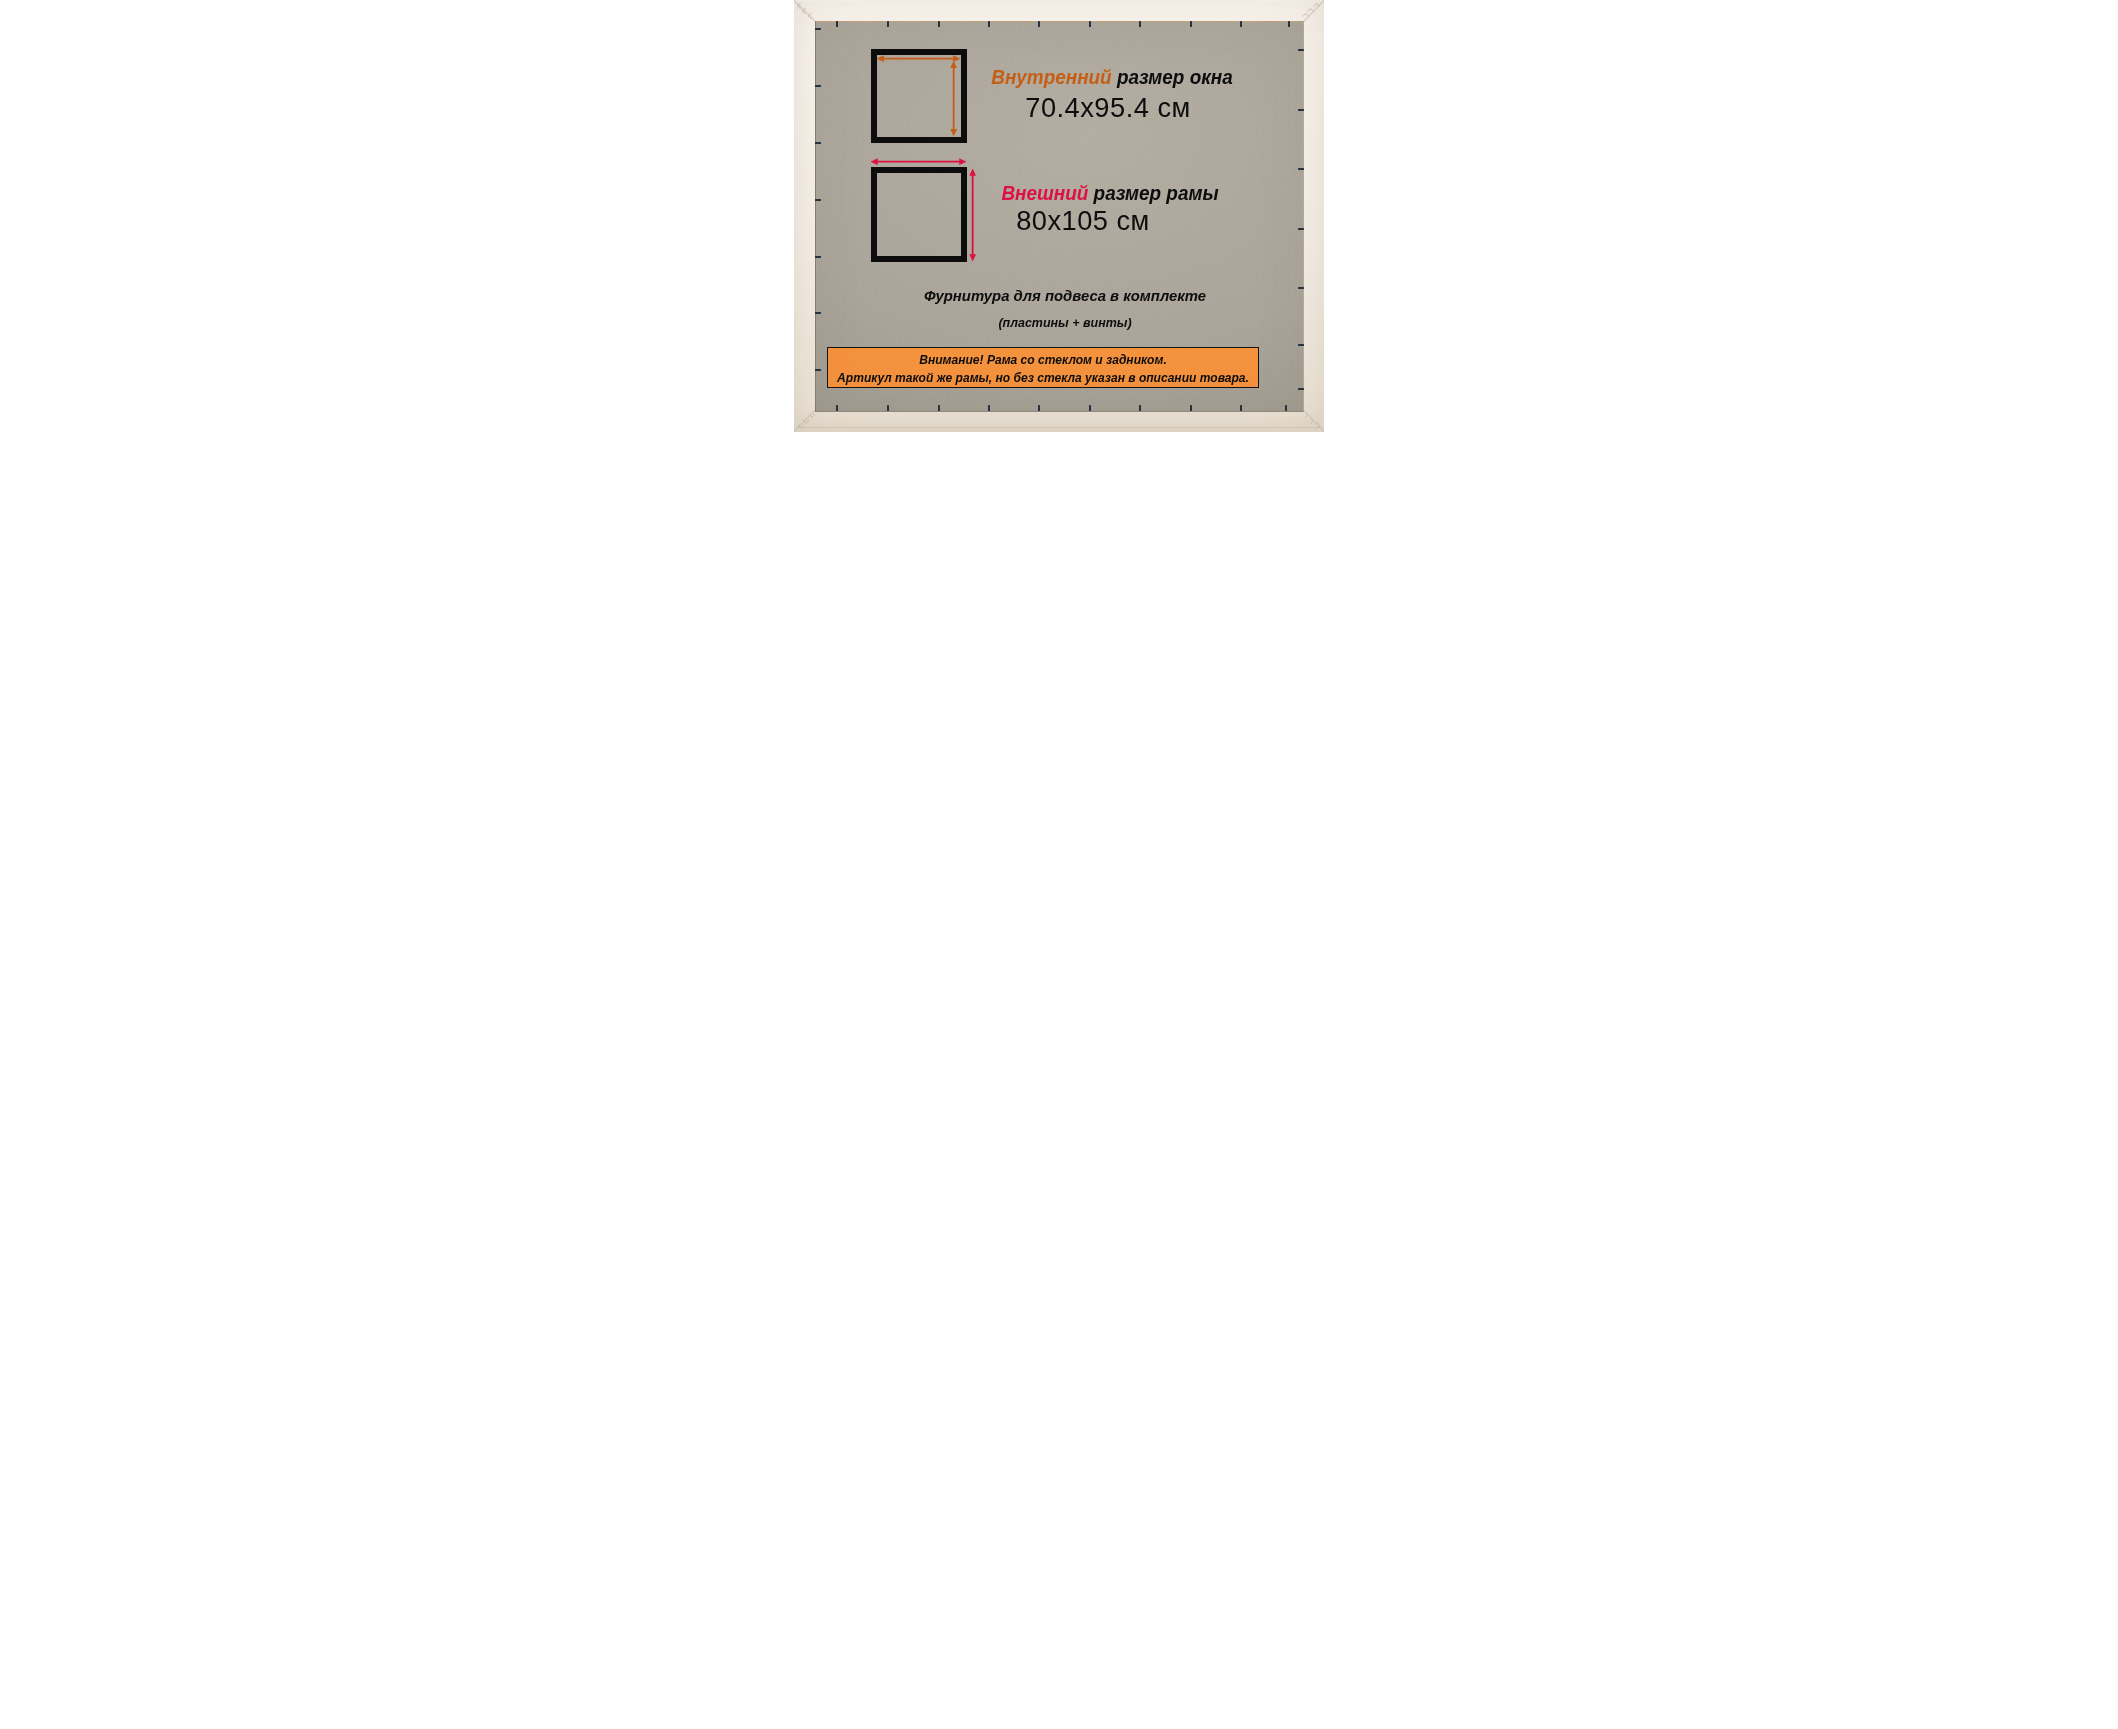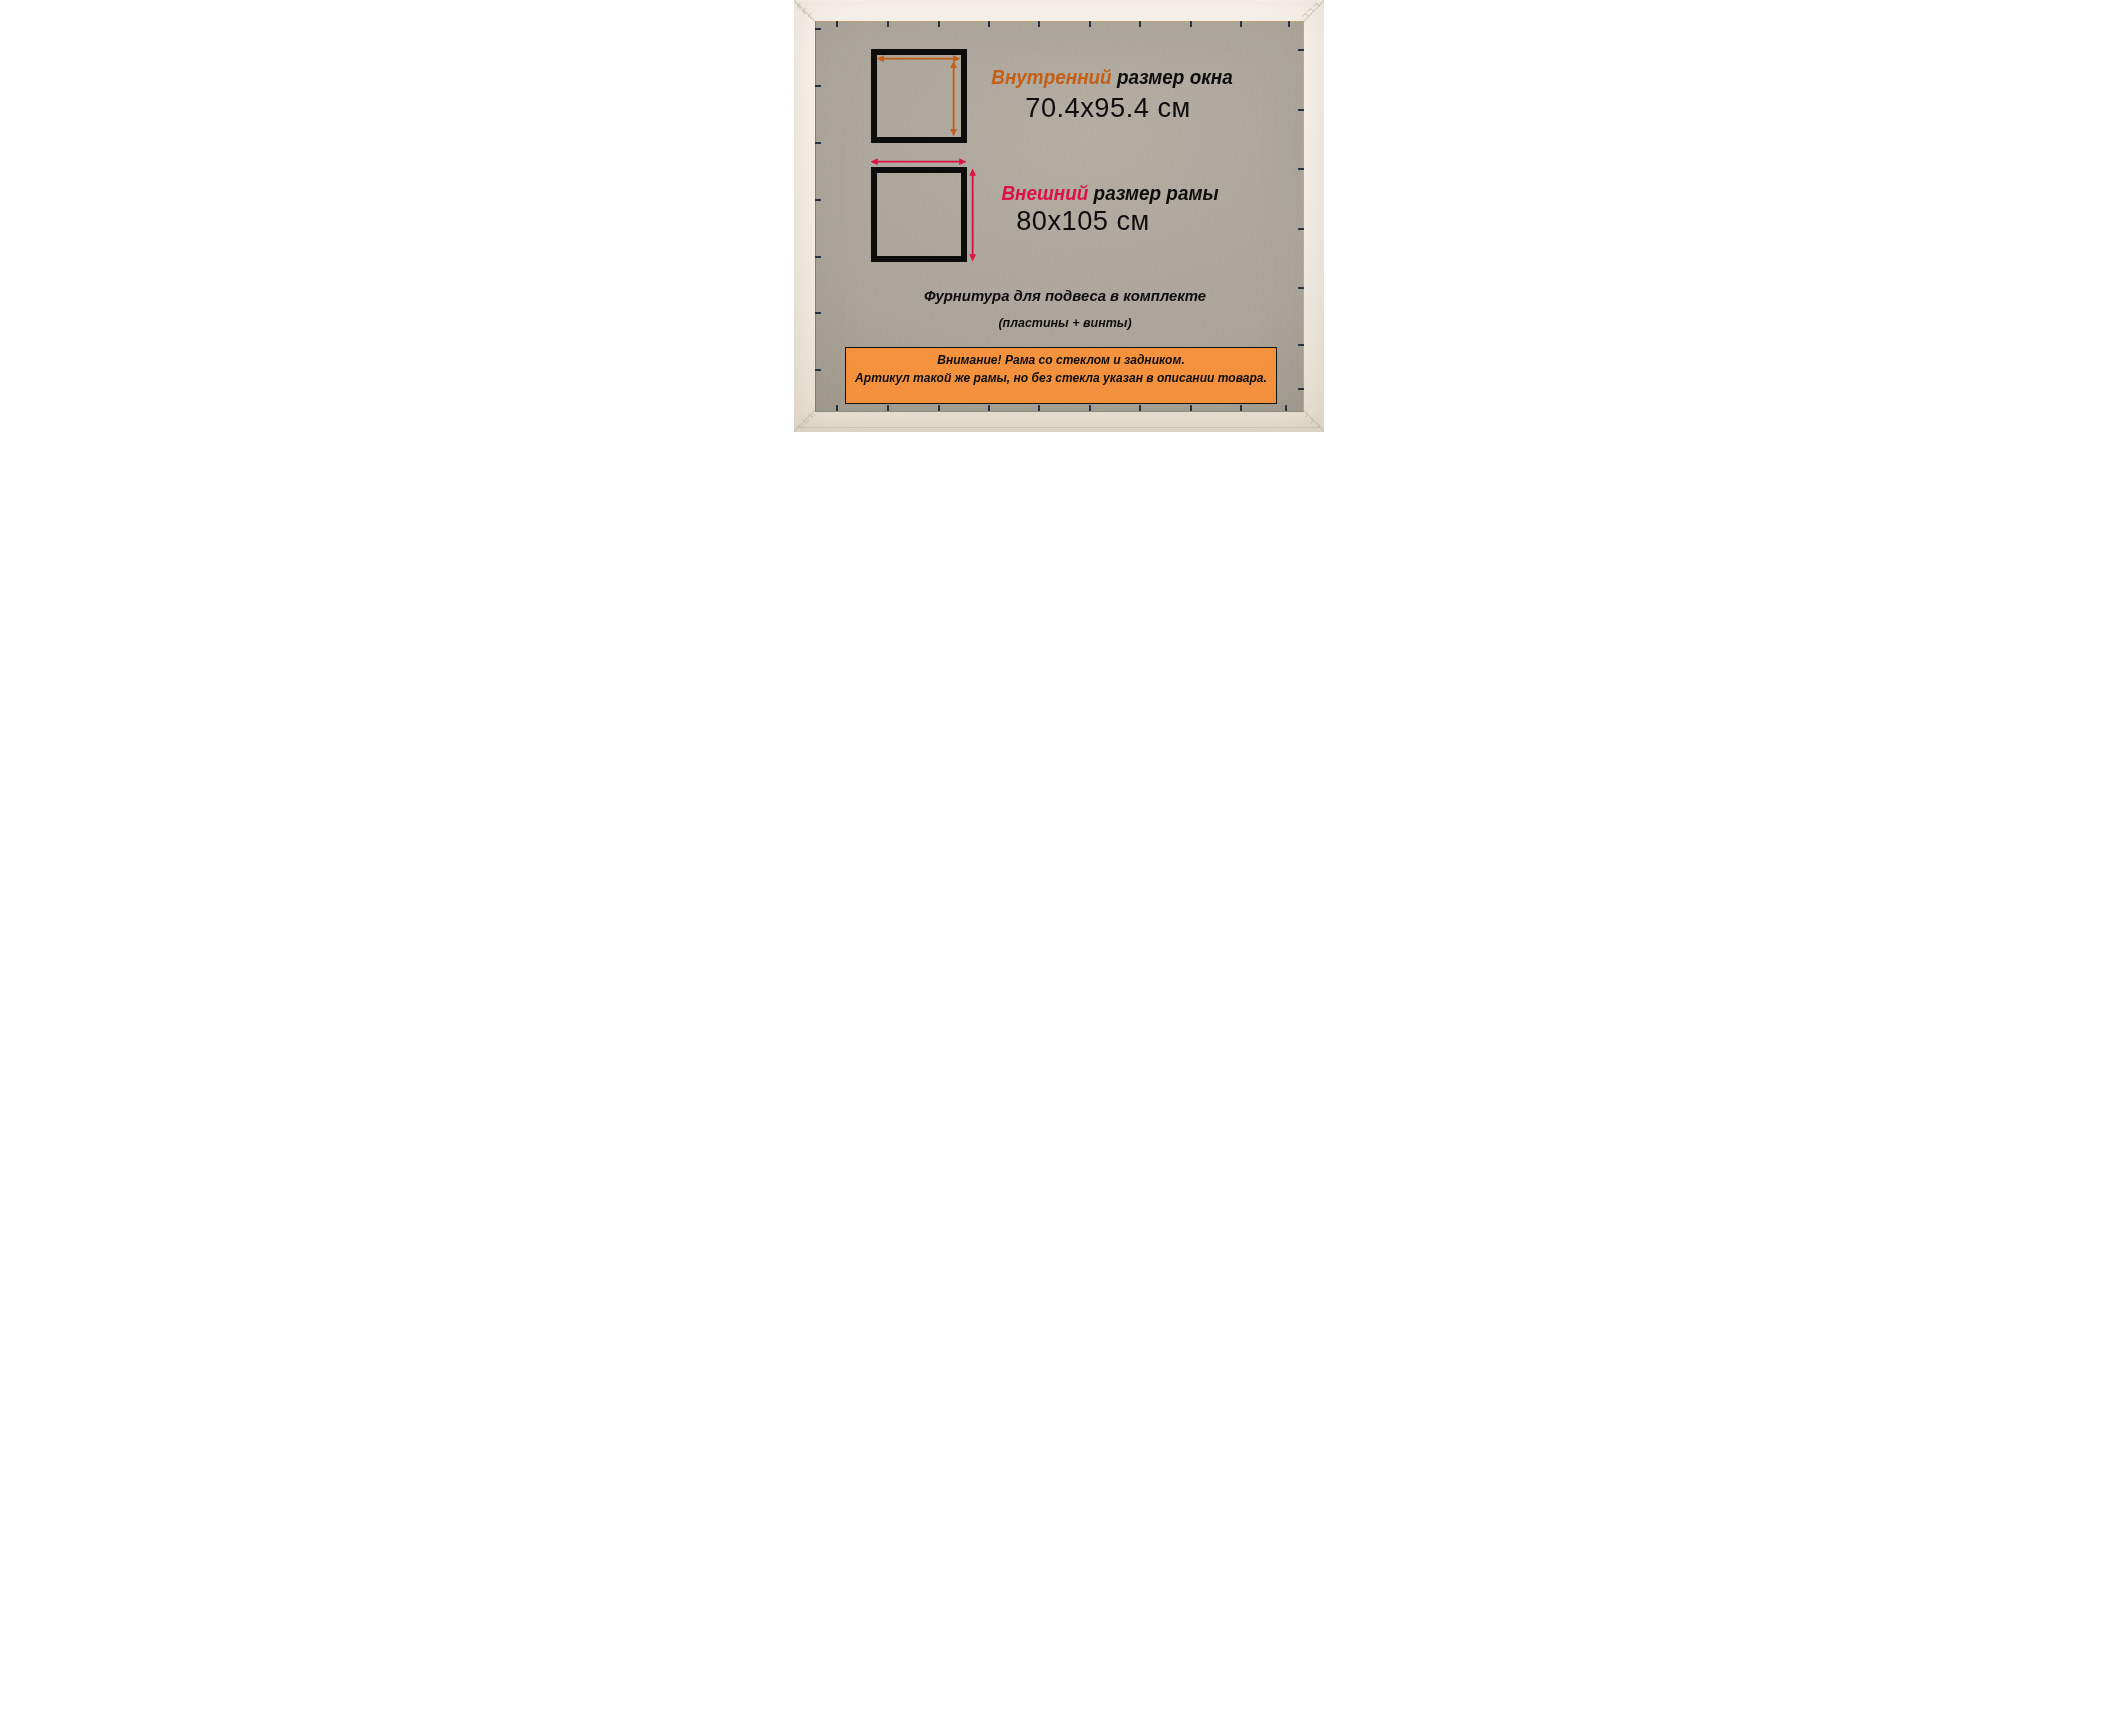--- a/index.html
+++ b/index.html
@@ -50,21 +50,21 @@
   .size-label .accent-outer{color:var(--outer-accent);}
   .size-value{font:400 28.4px/1 "Liberation Sans", sans-serif;letter-spacing:0.5px;}
   #inner-label{left:318px;top:78px;}
   #inner-value{left:314px;top:107px;}
   #outer-label{left:316px;top:194px;}
   #outer-value{left:289px;top:220px;}
   #hw-line1{left:271px;top:296px;font:italic 700 15.5px/1 "Liberation Sans", sans-serif;}
   #hw-line2{left:271px;top:322px;font:italic 700 13px/1 "Liberation Sans", sans-serif;}
   
   .banner{
-    position:absolute;left:51px;top:347px;width:432px;height:57px;
+    position:absolute;left:33px;top:347px;width:432px;height:41px;
     box-sizing:border-box;
     background:var(--banner-bg);
     border:1px solid var(--banner-border);
   }
   .banner .line{position:absolute;left:50%;white-space:nowrap;color:var(--ink);
     font:italic 600 13.4px/1 "Liberation Sans", sans-serif;transform:translate(-50%,-50%) scaleX(.9);}
   .banner .line.l1{top:12.4px;}
   .banner .line.l2{top:29.5px;}
   
   .vignette{position:absolute;inset:0;pointer-events:none;

